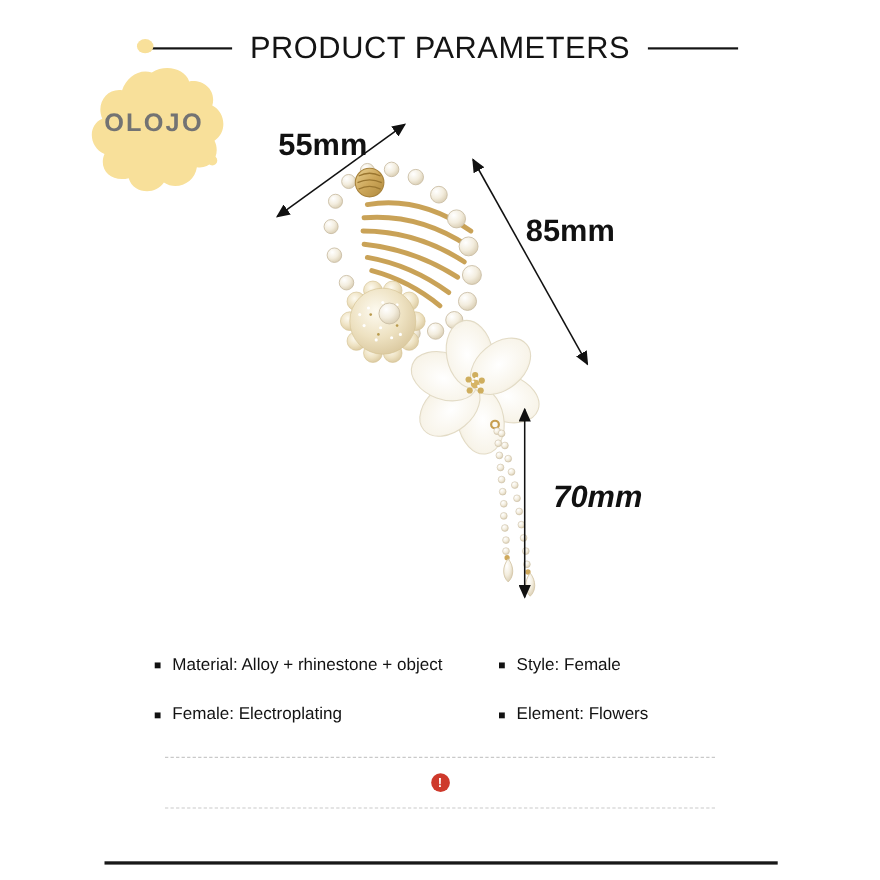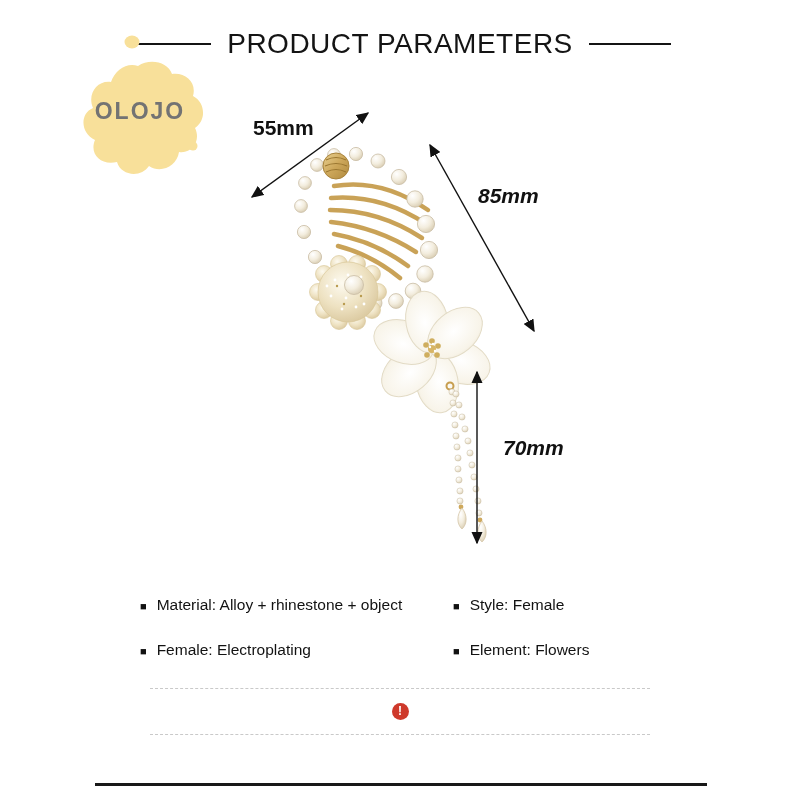--- a/index.html
+++ b/index.html
@@ -20,24 +20,24 @@
   .logo{position:absolute;left:75px;top:28px;width:130px;height:152px;}
   .logo svg{position:absolute;left:0;top:0;}
   .logo-text{
     position:absolute;left:0;top:70px;width:130px;text-align:center;
     font-size:23px;font-weight:bold;letter-spacing:2px;color:#737373;
   }
   
   .product-svg{position:absolute;left:230px;top:128px;}
   .arrows{position:absolute;left:0;top:0;pointer-events:none;}
   .dim{
-    position:absolute;font-size:21px;font-weight:600;color:#111;white-space:nowrap;
+    position:absolute;font-size:28px;font-weight:600;color:#111;white-space:nowrap;
   }
   .dim-55{left:253px;top:116px;}
-  .dim-85{left:478px;top:184px;font-style:italic;}
+  .dim-85{left:478px;top:194px;}
   .dim-70{left:503px;top:436px;font-style:italic;}
   
   .specs{
     position:absolute;left:140px;top:596px;width:530px;
     display:grid;grid-template-columns:313px auto;row-gap:27px;
   }
   .spec{display:flex;align-items:center;gap:10px;font-size:15.5px;color:#121212;}
   .bullet{font-size:11px;line-height:1;color:#121212;transform:translateY(.5px);}
   
   .tips{

